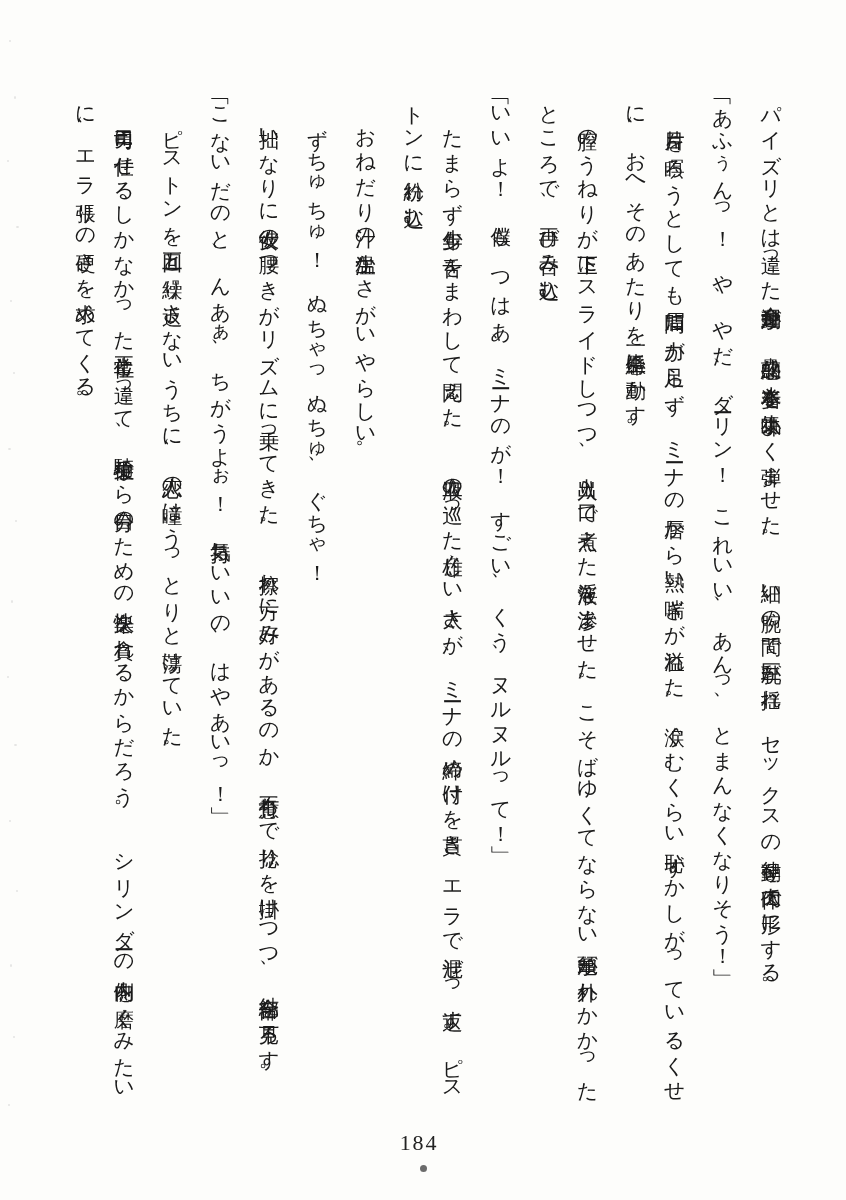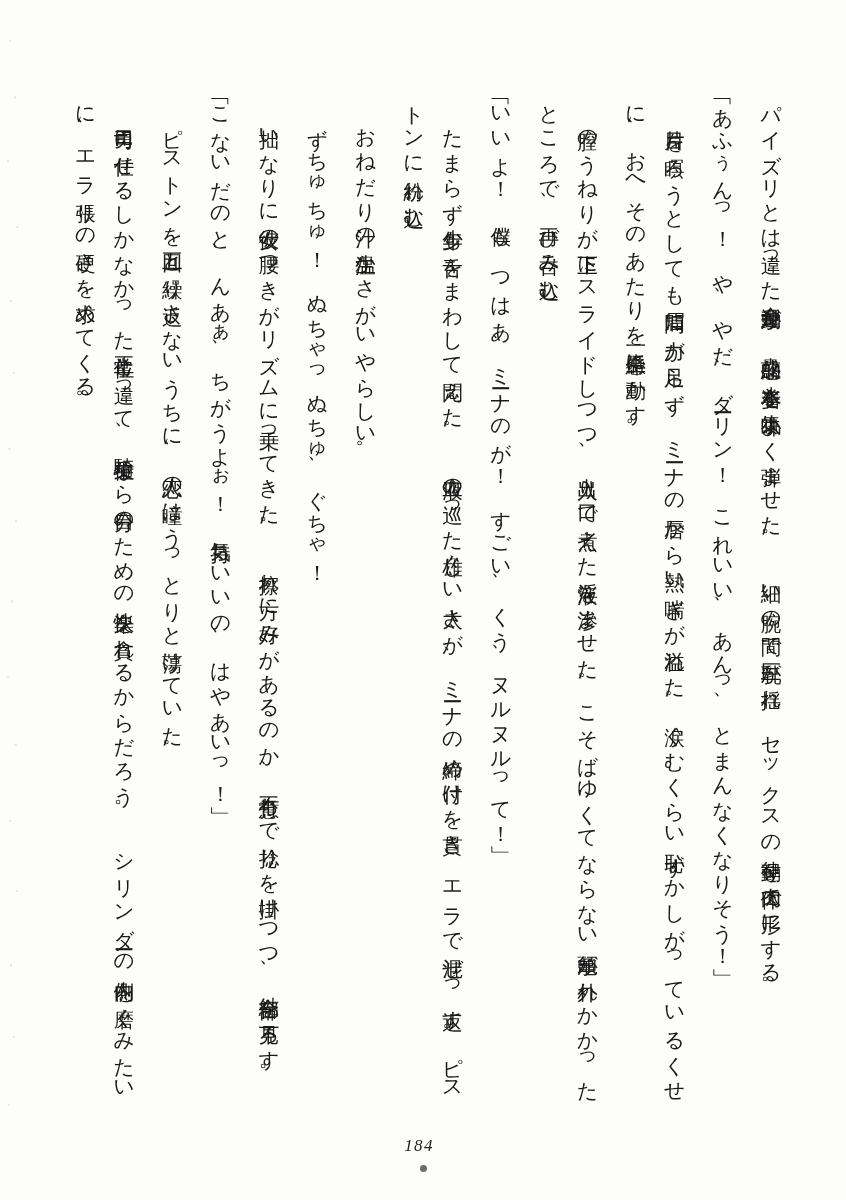--- a/index.html
+++ b/index.html
@@ -61,25 +61,24 @@
     margin: 0;
     padding: 0;
     white-space: pre-wrap;
   }
   .page-number {
     position: absolute;
     left: 0;
     right: 8px;
     bottom: 44px;
     text-align: center;
-    font-size: 17px;
+    font-size: 22px;
     letter-spacing: .08em;
     color: #222;
     font-family: "Liberation Serif", serif;
-    font-style: italic;
   }
   .footer-dot {
     position: absolute;
     left: 50%;
     bottom: 28px;
     width: 7px;
     height: 7px;
     margin-left: -3.5px;
     background: #6b6b6b;
     border-radius: 50%;

